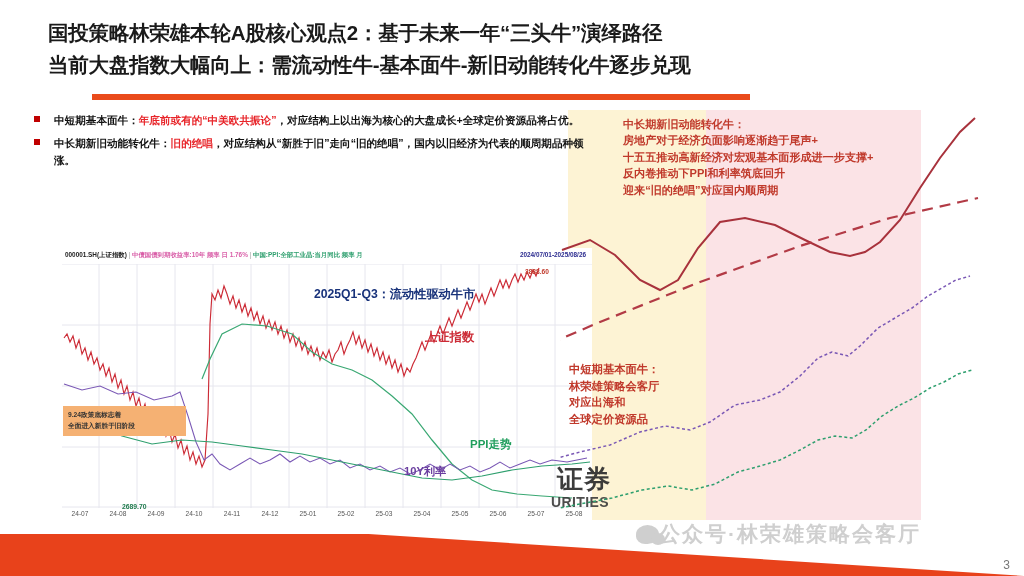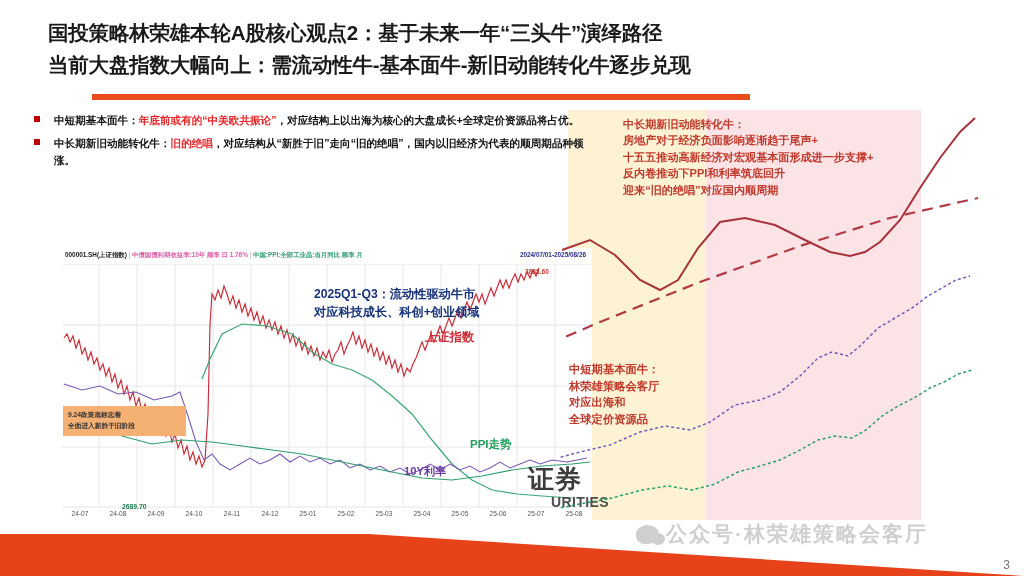--- a/index.html
+++ b/index.html
@@ -116,21 +116,21 @@
   }
   
   #callout-924 {
     position:absolute; left:63px; top:406px; width:123px;
     background:#f5b173; padding:4px 4px 5px 5px;
     font-size:6.7px; font-weight:bold; color:#333;
     line-height:1.6;
   }
   
   #wm-chart {
-    position:absolute; left:528px; top:462px;
+    position:absolute; left:557px; top:462px;
     font-size:26px; font-weight:bold; color:#2c2c2c;
     letter-spacing:1px; white-space:nowrap; opacity:0.92;text-align:center;
   }
   #wm-chart-sub {
     position:absolute; left:551px; top:494px;
     font-size:14px; font-weight:bold; color:#3a3a3a;
     letter-spacing:0.4px; white-space:nowrap; opacity:0.9;
   }
   
   #footer {
@@ -150,21 +150,21 @@
   }
   #page-num {
     position:absolute; right:14px; bottom:4px;
     font-size:12px; color:#777; z-index:5;
   }
   
   #wm-bottom {
     position:absolute; left:636px; top:520px; z-index:6;
     font-size:21px; font-weight:bold; color:#cfcfcf;
     letter-spacing:2px; white-space:nowrap;
-    display:flex; align-items:center; gap:7px;
+    display:flex; align-items:center; 
   }
   #wm-bottom .wx {
     display:inline-block; width:23px; height:19px; border-radius:50% 50% 50% 40%;
     background:#cfcfcf; position:relative;
   }
   #wm-bottom .wx::after {
     content:""; position:absolute; right:-6px; bottom:-1px;
     width:14px; height:12px; border-radius:50%;
     background:#cfcfcf;
   }
@@ -278,21 +278,20 @@
       <span style="left: 360px;">25-04</span>
       <span style="left: 398px;">25-05</span>
       <span style="left: 436px;">25-06</span>
       <span style="left: 474px;">25-07</span>
       <span style="left: 512px;">25-08</span>
     </div>
 </div>
 
 <div id="lbl-q1q3">
   <div>2025Q1-Q3：流动性驱动牛市</div>
-  <div>对应科技成长、科创+创业领域</div>
 </div>
 <div id="lbl-szindex">上证指数</div>
 <div id="lbl-ppi">PPI走势</div>
 <div id="lbl-10y">10Y利率</div>
 <div id="lbl-peak">3888.60</div>
 <div id="lbl-trough">2689.70</div>
 
 <div id="callout-924">
   <div>9.24政策底标志着</div>
   <div>全面进入新胜于旧阶段</div>

